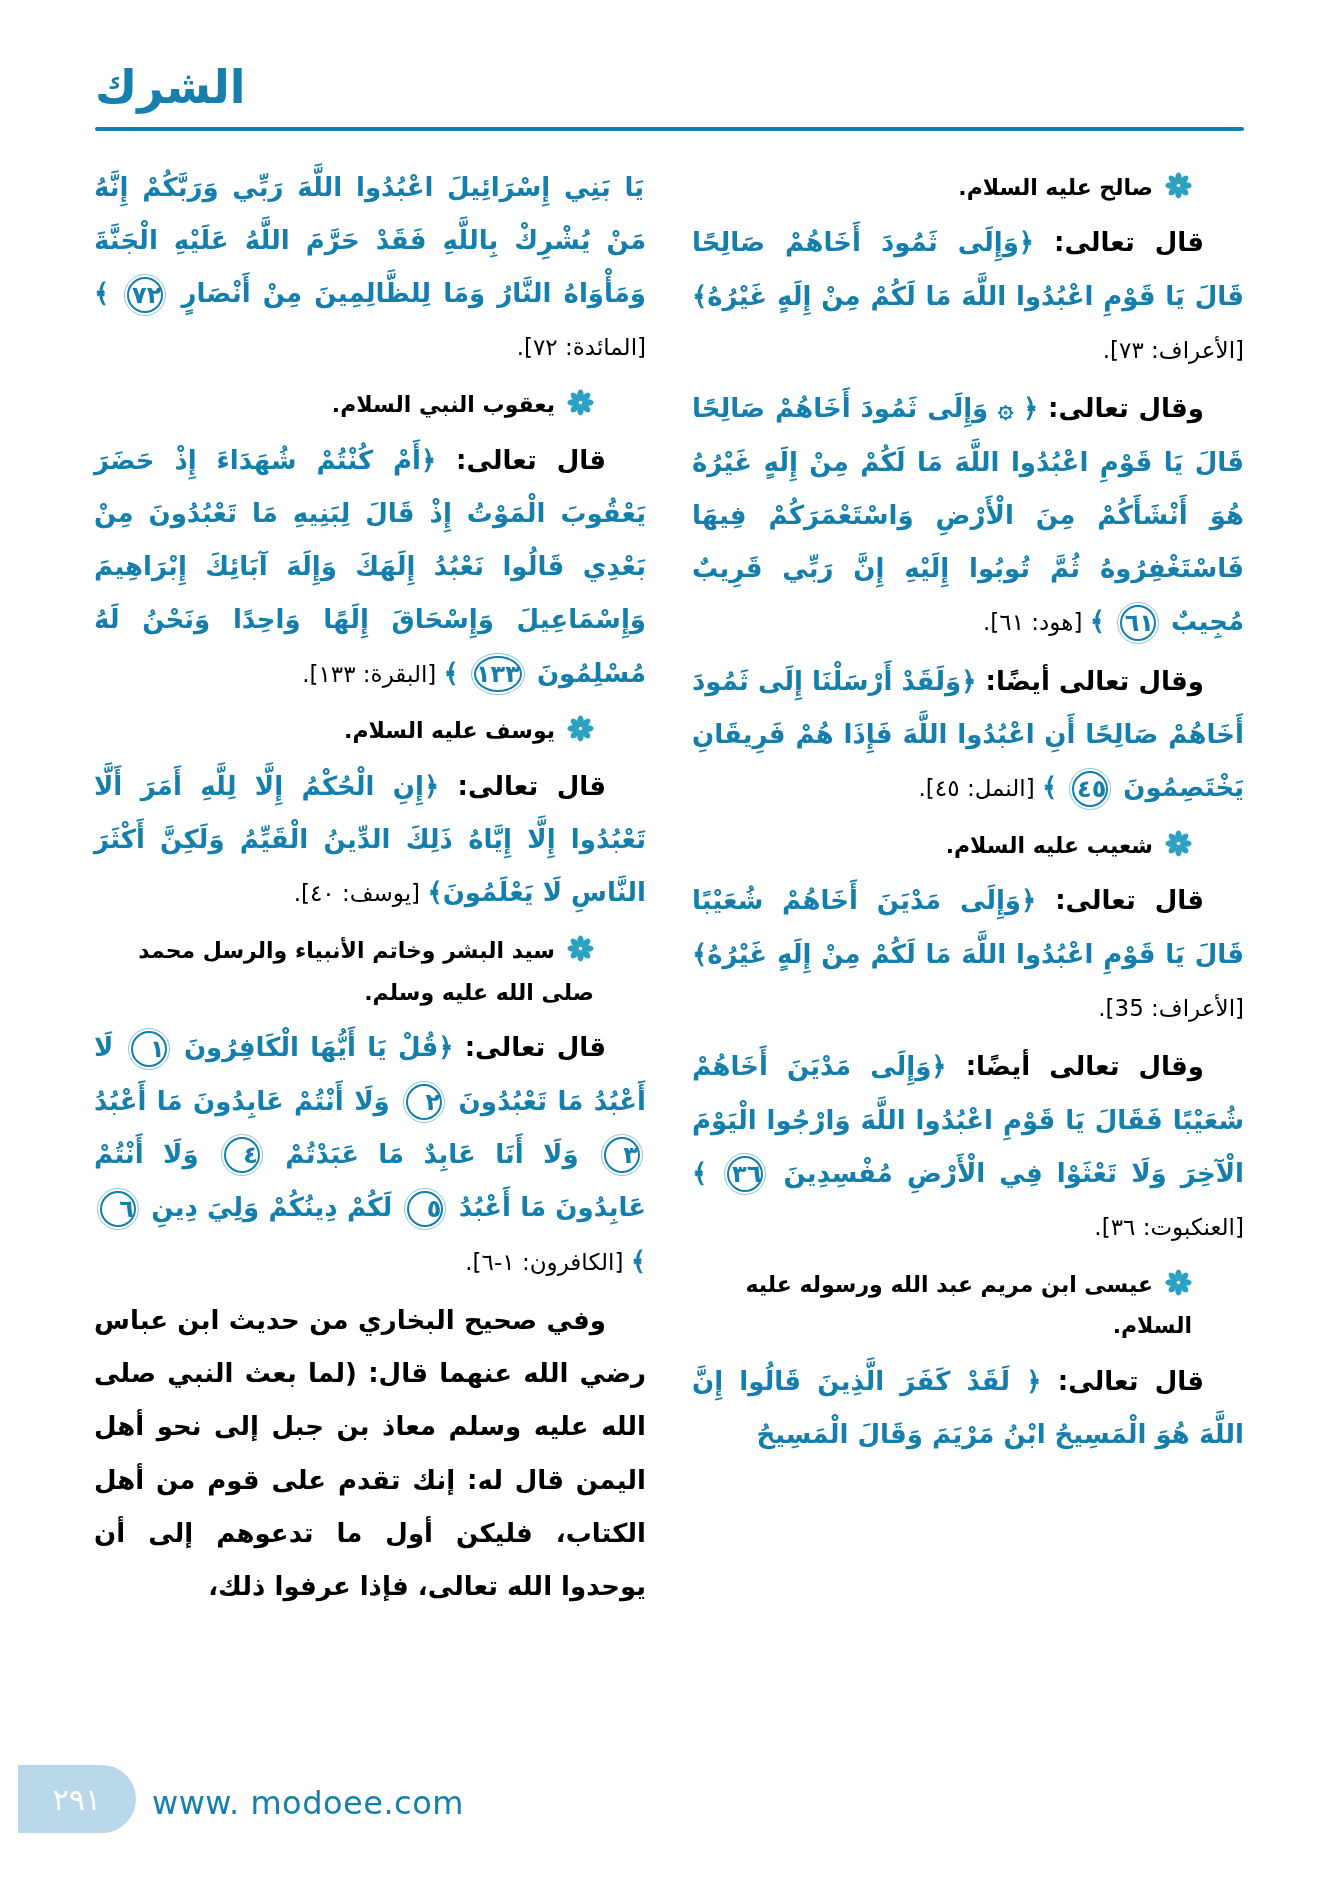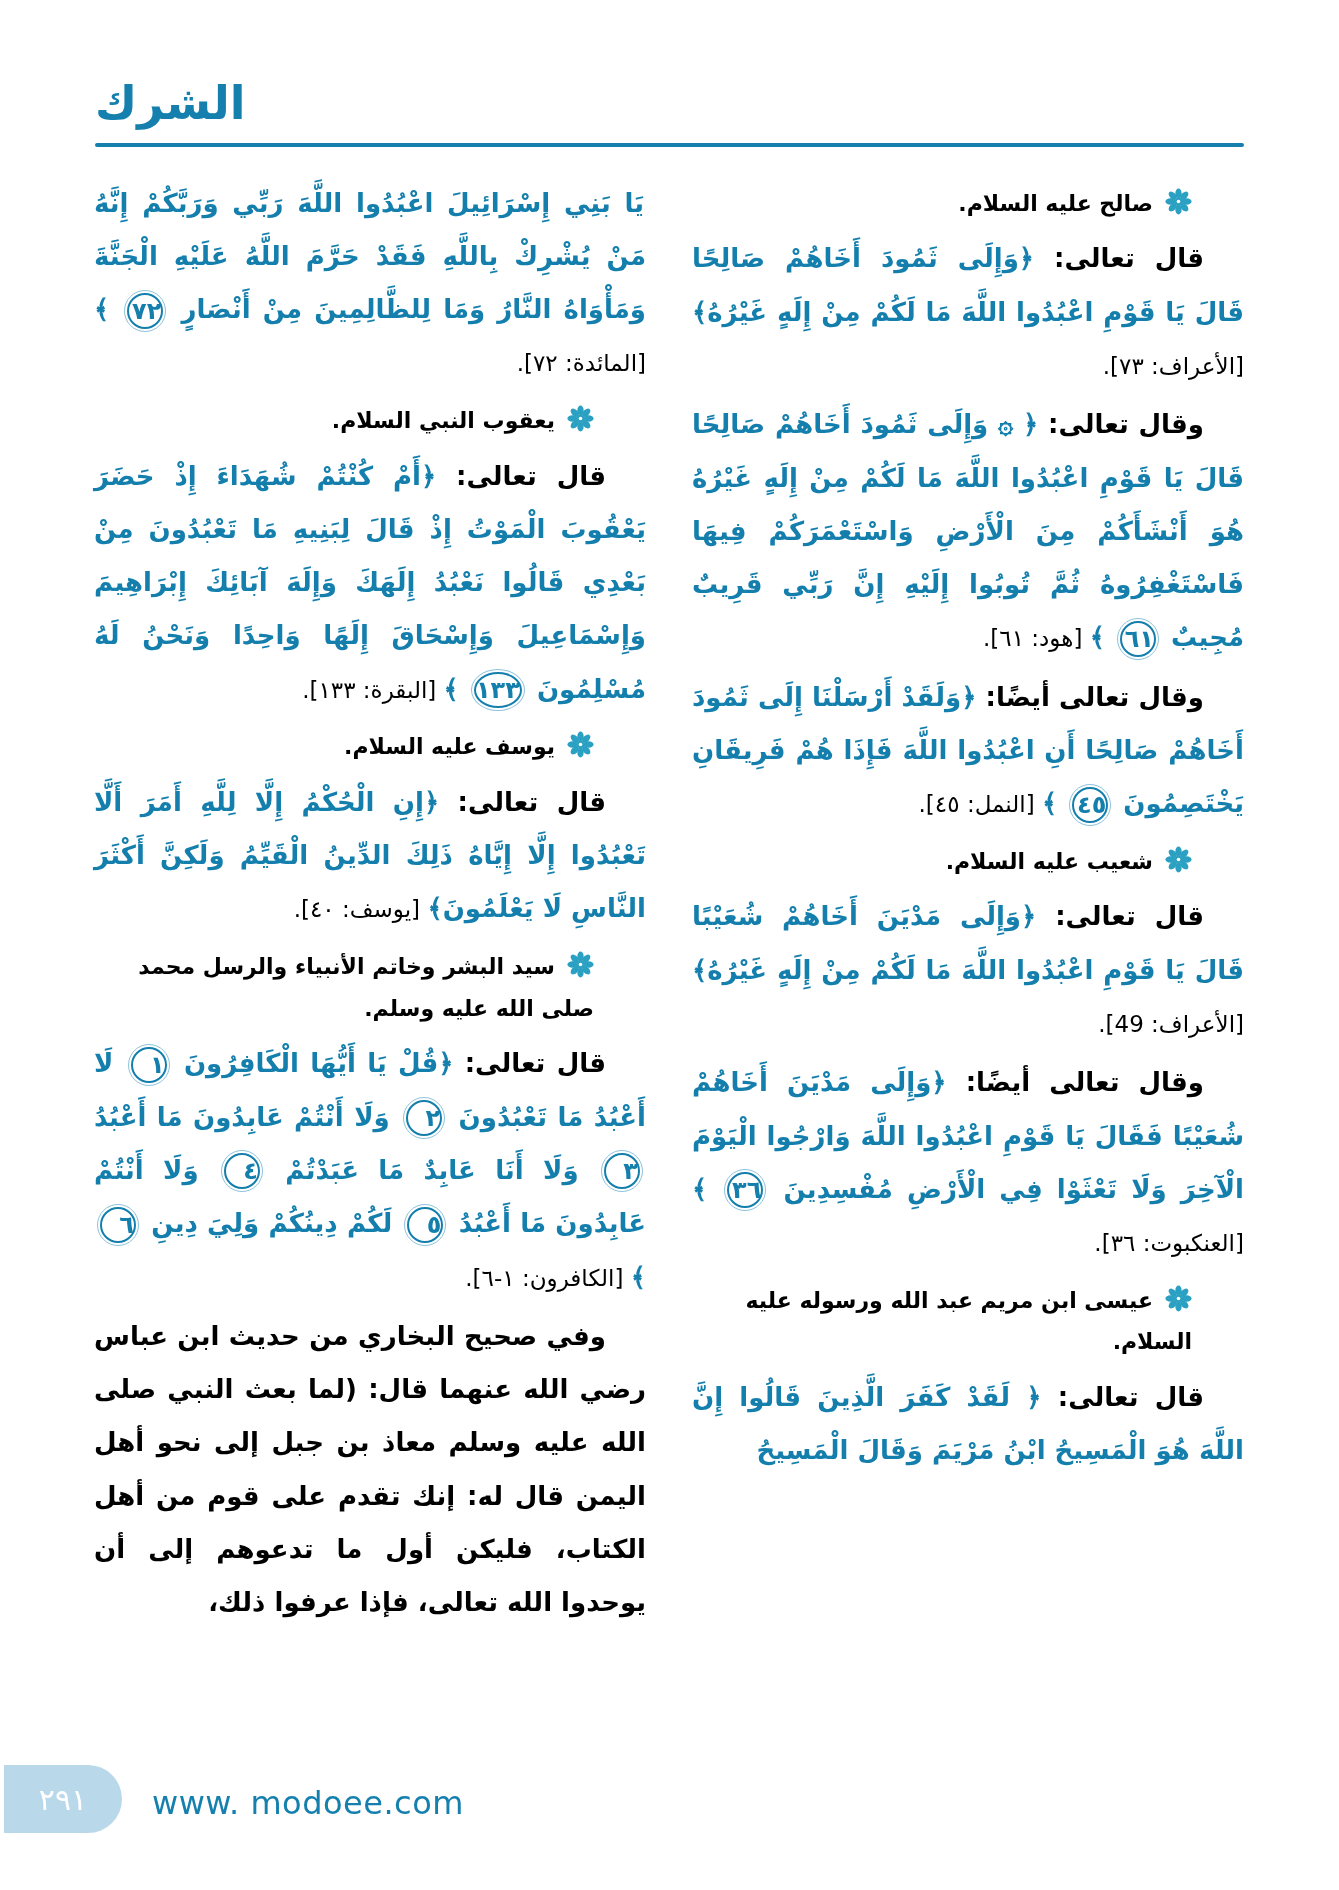--- a/index.html
+++ b/index.html
@@ -2,21 +2,21 @@
 <html lang="ar"><head>
 <meta charset="utf-8">
 <style>
   html,body{margin:0;padding:0;background:#e8e8e8;}
   .page{
     width:1339px;height:1890px;margin:0 auto;background:#ffffff;
     position:relative;overflow:hidden;
     font-family:"DejaVu Sans",sans-serif;
   }
   
-  .page-header{padding:78px 95px 0 95px;direction:ltr;}
+  .page-header{padding:62px 95px 0 95px;direction:ltr;}
   .page-title{
     color:#1580ae;font-size:46px;font-weight:bold;line-height:1.1;
     text-align:left;display:inline-block;
   }
   .header-rule{height:4px;background:#1580ae;margin-top:14px;border-radius:2px;}
   
   .content{
     direction:rtl;display:flex;align-items:flex-start;
     padding:26px 95px 0 95px;gap:46px;
   }
@@ -39,21 +39,21 @@
   .heading{
     margin:10px 0 8px 0;padding-right:52px;text-indent:0;
     font-size:22px;font-weight:bold;color:#000;line-height:1.9;text-align:right;
   }
   .heading .rosette{
     display:inline-block;vertical-align:-4px;margin-left:12px;line-height:0;
   }
   
   .page-footer{position:absolute;left:0;bottom:0;width:100%;height:135px;}
   .page-number-badge{
-    position:absolute;left:4px;bottom:57px;width:118px;height:68px;
+    position:absolute;left:18px;bottom:57px;width:118px;height:68px;
     background:#b9d8ea;border-radius:0 36px 36px 0;
     display:flex;align-items:center;justify-content:center;
   }
   .page-number{color:#ffffff;font-size:30px;font-weight:normal;direction:rtl;}
   .website-url{
     position:absolute;left:152px;bottom:68px;direction:ltr;
     color:#1580ae;font-size:32px;letter-spacing:0.5px;
   }
 </style>
 </head>
@@ -92,21 +92,21 @@
                 <ellipse cx="12" cy="4.8" rx="2.8" ry="4.4" transform="rotate(90 12 12)"></ellipse>
                 <ellipse cx="12" cy="4.8" rx="2.8" ry="4.4" transform="rotate(135 12 12)"></ellipse>
                 <ellipse cx="12" cy="4.8" rx="2.8" ry="4.4" transform="rotate(180 12 12)"></ellipse>
                 <ellipse cx="12" cy="4.8" rx="2.8" ry="4.4" transform="rotate(225 12 12)"></ellipse>
                 <ellipse cx="12" cy="4.8" rx="2.8" ry="4.4" transform="rotate(270 12 12)"></ellipse>
                 <ellipse cx="12" cy="4.8" rx="2.8" ry="4.4" transform="rotate(315 12 12)"></ellipse>
                 <circle cx="12" cy="12" r="3.4"></circle>
               </g>
               <circle cx="12" cy="12" r="1.6" fill="#ffffff"></circle>
             </svg></span><span>شعيب عليه السلام.</span></p>
-        <p class="para"><span class="seg-intro">قال تعالى: </span><span class="seg-quran">﴿وَإِلَى مَدْيَنَ أَخَاهُمْ شُعَيْبًا قَالَ يَا قَوْمِ اعْبُدُوا اللَّهَ مَا لَكُمْ مِنْ إِلَهٍ غَيْرُهُ﴾</span><span class="seg-ref"> [الأعراف: 49].</span></p>
+        <p class="para"><span class="seg-intro">قال تعالى: </span><span class="seg-quran">﴿وَإِلَى مَدْيَنَ أَخَاهُمْ شُعَيْبًا قَالَ يَا قَوْمِ اعْبُدُوا اللَّهَ مَا لَكُمْ مِنْ إِلَهٍ غَيْرُهُ﴾</span><span class="seg-ref"> [الأعراف: 35].</span></p>
         <p class="para"><span class="seg-intro">وقال تعالى أيضًا: </span><span class="seg-quran">﴿وَإِلَى مَدْيَنَ أَخَاهُمْ شُعَيْبًا فَقَالَ يَا قَوْمِ اعْبُدُوا اللَّهَ وَارْجُوا الْيَوْمَ الْآخِرَ وَلَا تَعْثَوْا فِي الْأَرْضِ مُفْسِدِينَ </span><span class="seg-vnum">٣٦</span><span class="seg-quran"> ﴾</span><span class="seg-ref"> [العنكبوت: ٣٦].</span></p>
         <p class="heading"><span class="rosette"><svg viewBox="0 0 24 24" width="27" height="27">
               <g fill="#2aa0c2">
                 <ellipse cx="12" cy="4.8" rx="2.8" ry="4.4" transform="rotate(0 12 12)"></ellipse>
                 <ellipse cx="12" cy="4.8" rx="2.8" ry="4.4" transform="rotate(45 12 12)"></ellipse>
                 <ellipse cx="12" cy="4.8" rx="2.8" ry="4.4" transform="rotate(90 12 12)"></ellipse>
                 <ellipse cx="12" cy="4.8" rx="2.8" ry="4.4" transform="rotate(135 12 12)"></ellipse>
                 <ellipse cx="12" cy="4.8" rx="2.8" ry="4.4" transform="rotate(180 12 12)"></ellipse>
                 <ellipse cx="12" cy="4.8" rx="2.8" ry="4.4" transform="rotate(225 12 12)"></ellipse>
                 <ellipse cx="12" cy="4.8" rx="2.8" ry="4.4" transform="rotate(270 12 12)"></ellipse>

